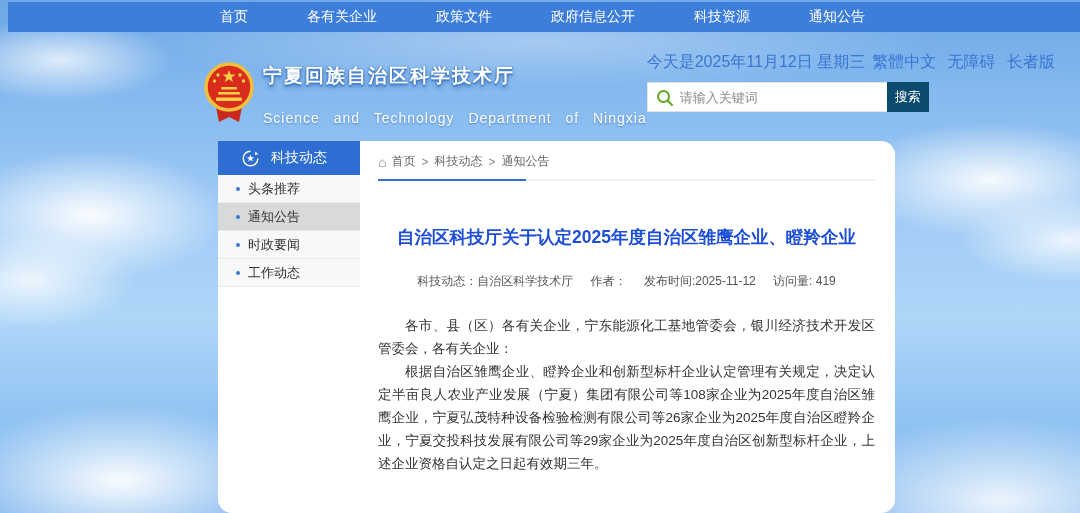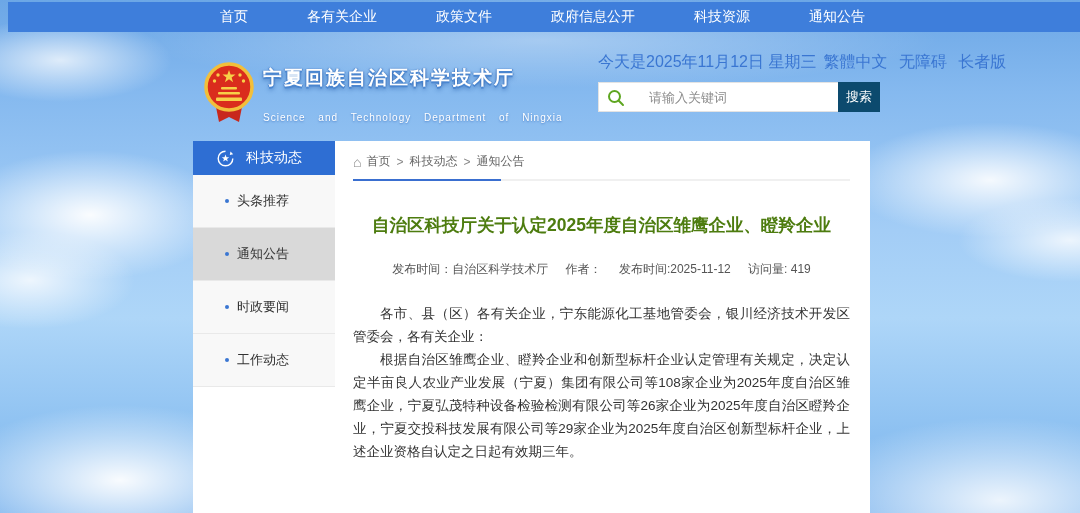--- a/index.html
+++ b/index.html
@@ -33,66 +33,66 @@
     display:flex; justify-content:space-between;
   }
   .brand { display:flex; align-items:center; margin-top:4px; }
   .emblem { width:52px; height:64px; flex:0 0 auto; }
   .brand-text { margin-left:8px; }
   .site-title {
     color:#fff; font-size:19px; font-weight:bold; letter-spacing:2px; white-space:nowrap;
     text-shadow:0 2px 0 #4a86d0, 0 3px 4px rgba(25,80,160,.65), 1px 0 1px rgba(40,95,180,.5), -1px 0 1px rgba(40,95,180,.5);
   }
   .site-subtitle {
-    color:#fff; font-size:10px; letter-spacing:1px; word-spacing:9px; margin-top:21px; white-space:nowrap;
+    color:#fff; font-size:14px; letter-spacing:1px; word-spacing:9px; margin-top:21px; white-space:nowrap;
     text-shadow:0 1px 2px rgba(40,95,180,.6);
   }
   .header-right { width:282px; margin-top:4px; }
   .header-meta { font-size:16px; color:#3a76d2; display:flex; justify-content:space-between; white-space:nowrap; }
   .quick-links a { color:#3a76d2; text-decoration:none; margin-left:7px; }
   .search-row { margin-top:9px; display:flex; height:30px; }
   .search-box { position:relative; flex:1; background:#fff; border:1px solid #e3e3e3; border-right:none; }
   .search-box svg { position:absolute; left:8px; top:6px; }
   .search-box input {
-    width:100%; height:100%; border:none; outline:none; padding-left:50px;
+    width:100%; height:100%; border:none; outline:none; padding-left:32px;
     font-size:13px; color:#333; background:transparent;
   }
   .search-box input::placeholder { color:#8d8d8d; }
   .search-btn { width:42px; background:#0c4a6e; color:#fff; font-size:13px; border:none; cursor:pointer; }
 
   
   .content {
-    position:absolute; left:193px; top:141px; width:677px; height:372px;
-    background:#fff; display:flex;
+    position:absolute; left:218px; top:141px; width:677px; height:372px;
+    background:#fff; display:flex;border-radius:14px;
   }
   .sidebar { width:142px; flex:0 0 auto; }
   .sidebar-header {
     height:34px; background:#2e6ed3; color:#fff; font-size:14px;
     display:flex; align-items:center; padding-left:24px;
   }
   .sidebar-header svg { margin-right:12px; }
   .sidebar-list { list-style:none; background:#f8f8f8; }
   .sidebar-list li {
-    height:53px; display:flex; align-items:center; padding-left:32px;
+    height:28px; display:flex; align-items:center; padding-left:18px;
     font-size:13px; color:#333; border-bottom:1px solid #e9e9e9; cursor:pointer;
   }
   .sidebar-list li .dot { width:4px; height:4px; border-radius:50%; background:#3a76d2; margin-right:8px; }
   .sidebar-list li.active { background:#d9d9d9; }
 
   .article { flex:1; padding:12px 20px 0 18px; }
   .breadcrumb { font-size:12px; color:#666; display:flex; align-items:center; }
   .breadcrumb .home-glyph { font-size:14px; margin-right:5px; color:#888; }
   .breadcrumb a { color:#666; text-decoration:none; }
   .breadcrumb .sep { margin:0 6px; color:#888; }
   .crumb-rule { margin-top:9px; height:2px; background:#f0f0f0; position:relative; }
   .crumb-rule::before { content:""; position:absolute; left:0; top:0; height:2px; width:148px; background:#3a6fd0; }
 
   .article-title {
-    margin-top:28px; text-align:center; font-size:17.5px; font-weight:bold;
-    color:#4d7c0f; line-height:32px;
+    margin-top:40px; text-align:center; font-size:17.5px; font-weight:bold;
+    color:#1d4ed8; line-height:32px;
   }
   .article-meta {
     margin-top:20px; text-align:center; font-size:12px; color:#555; white-space:nowrap;
   }
   .article-meta span { margin:0 7px; }
 
   .article-body { margin-top:24px; font-size:13.5px; color:#333; line-height:23px; text-align:justify; }
   .article-body p { text-indent:2em; }
 </style>
 </head>
@@ -189,21 +189,21 @@
       <span class="sep">&gt;</span>
       <a href="#">通知公告</a>
     </div>
     <div class="crumb-rule"></div>
 
     <h1 class="article-title">
       <span>自治区科技厅关于认定2025年度自治区雏鹰企业、瞪羚企业</span><br>
     </h1>
 
     <div class="article-meta">
-      <span>发布时间：自治区科学技术厅</span>
+      <span>科技动态：自治区科学技术厅</span>
       <span>作者：</span>
       <span>发布时间:2025-11-12</span>
       <span>访问量: 419</span>
     </div>
 
     <div class="article-body">
       <p>各市、县（区）各有关企业，宁东能源化工基地管委会，银川经济技术开发区管委会，各有关企业：</p>
       <p>根据自治区雏鹰企业、瞪羚企业和创新型标杆企业认定管理有关规定，决定认定半亩良人农业产业发展（宁夏）集团有限公司等108家企业为2025年度自治区雏鹰企业，宁夏弘茂特种设备检验检测有限公司等26家企业为2025年度自治区瞪羚企业，宁夏交投科技发展有限公司等29家企业为2025年度自治区创新型标杆企业，上述企业资格自认定之日起有效期三年。</p>
     </div>
 

